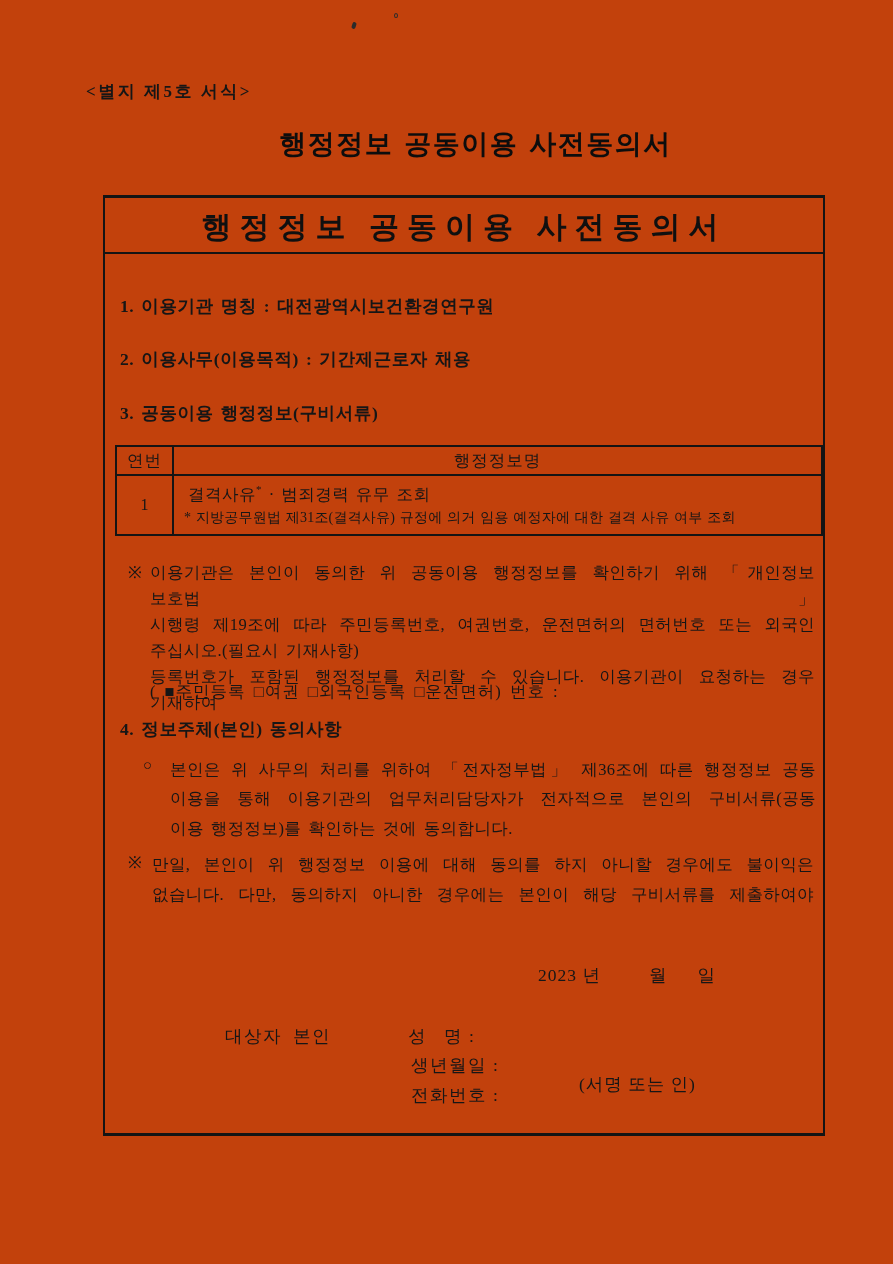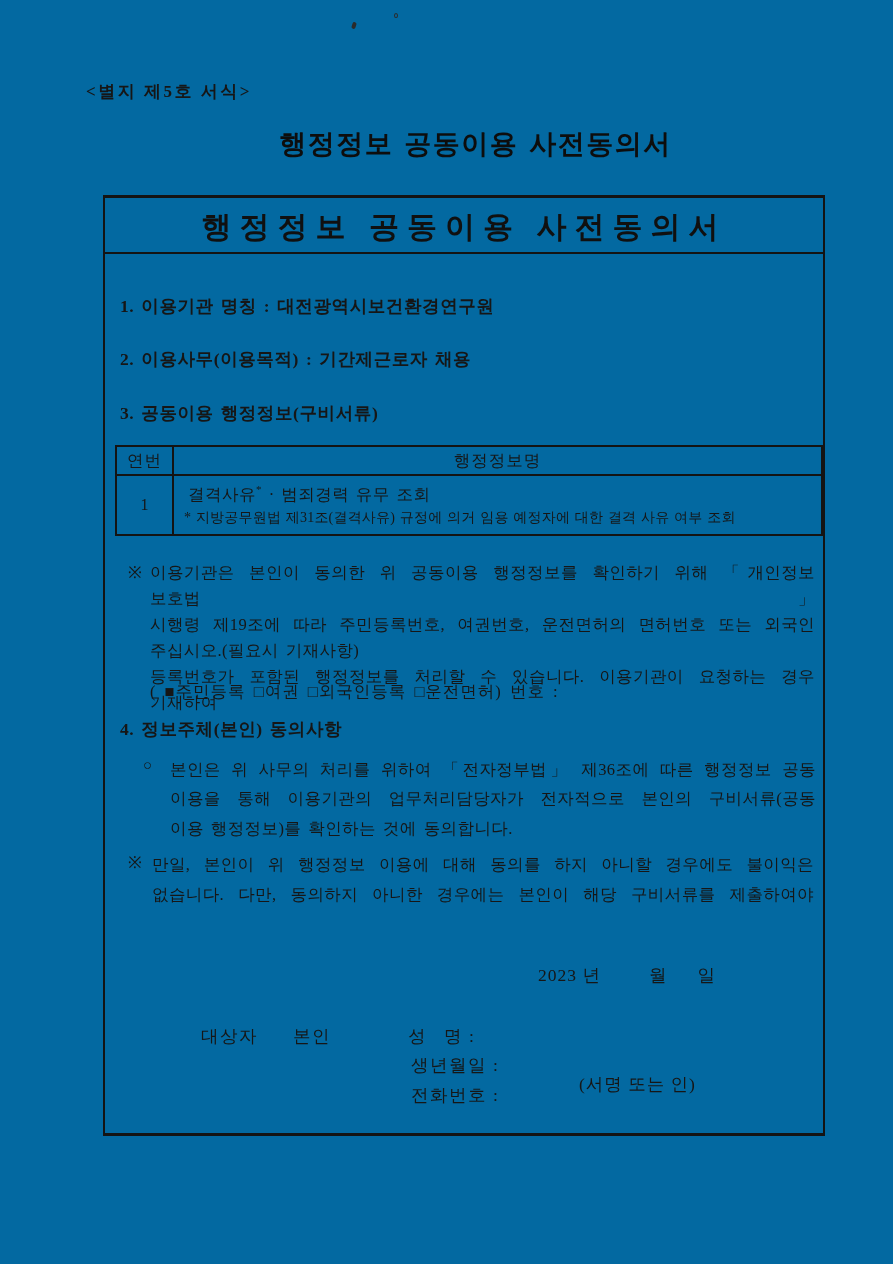--- a/index.html
+++ b/index.html
@@ -1,21 +1,21 @@
 <!DOCTYPE html>
 <html><head>
 <meta charset="utf-8">
 <style>
   * { margin: 0; padding: 0; box-sizing: border-box; }
   html, body { background: #ffffff; }
   #page {
     position: relative;
     width: 893px;
     height: 1264px;
-    background: #0369a1;
+    background: #c2410c;
     font-family: "Liberation Serif", "DejaVu Serif", serif;
     color: #161616;
     overflow: hidden;
   }
   .abs { position: absolute; }
 
   
   .speck { position: absolute; background: #2b2b2b; border-radius: 50%; }
   .s1 { left: 352px; top: 22px; width: 4px; height: 7px; transform: rotate(18deg); border-radius: 2px; }
   .s2 { left: 394px; top: 13px; width: 4px; height: 5px; background: transparent; border: 1.5px solid #2b2b2b; border-radius: 50%; }
@@ -86,21 +86,21 @@
 
   .notice2 { left: 23px; top: 652px; width: 688px; }
   .notice2 .plines { margin-left: 24px; width: 662px; }
   .notice2 .pline { line-height: 29.5px; }
 
   .dateline { position: absolute; left: 433px; top: 765px; display: flex; align-items: baseline; font-size: 17.5px; letter-spacing: 1px; }
   .dateline .du-month { margin-left: 48px; }
   .dateline .du-day { margin-left: 30px; }
 
   .sig { position: absolute; font-size: 17.5px; letter-spacing: 1.5px; white-space: nowrap; }
-  .sig-subject { left: 96px; top: 826px; }
+  .sig-subject { left: 120px; top: 826px; }
   .sig-subject-val { left: 188px; top: 826px; }
   .sig-name-a { left: 303px; top: 826px; }
   .sig-name-b { left: 339px; top: 826px; }
   .sig-stamp { left: 474px; top: 874px; letter-spacing: 1px; text-align: right; }
   .sig-birth { left: 306px; top: 855px; }
   .sig-phone { left: 306px; top: 885px; }
 </style>
 </head>
 <body>
 

